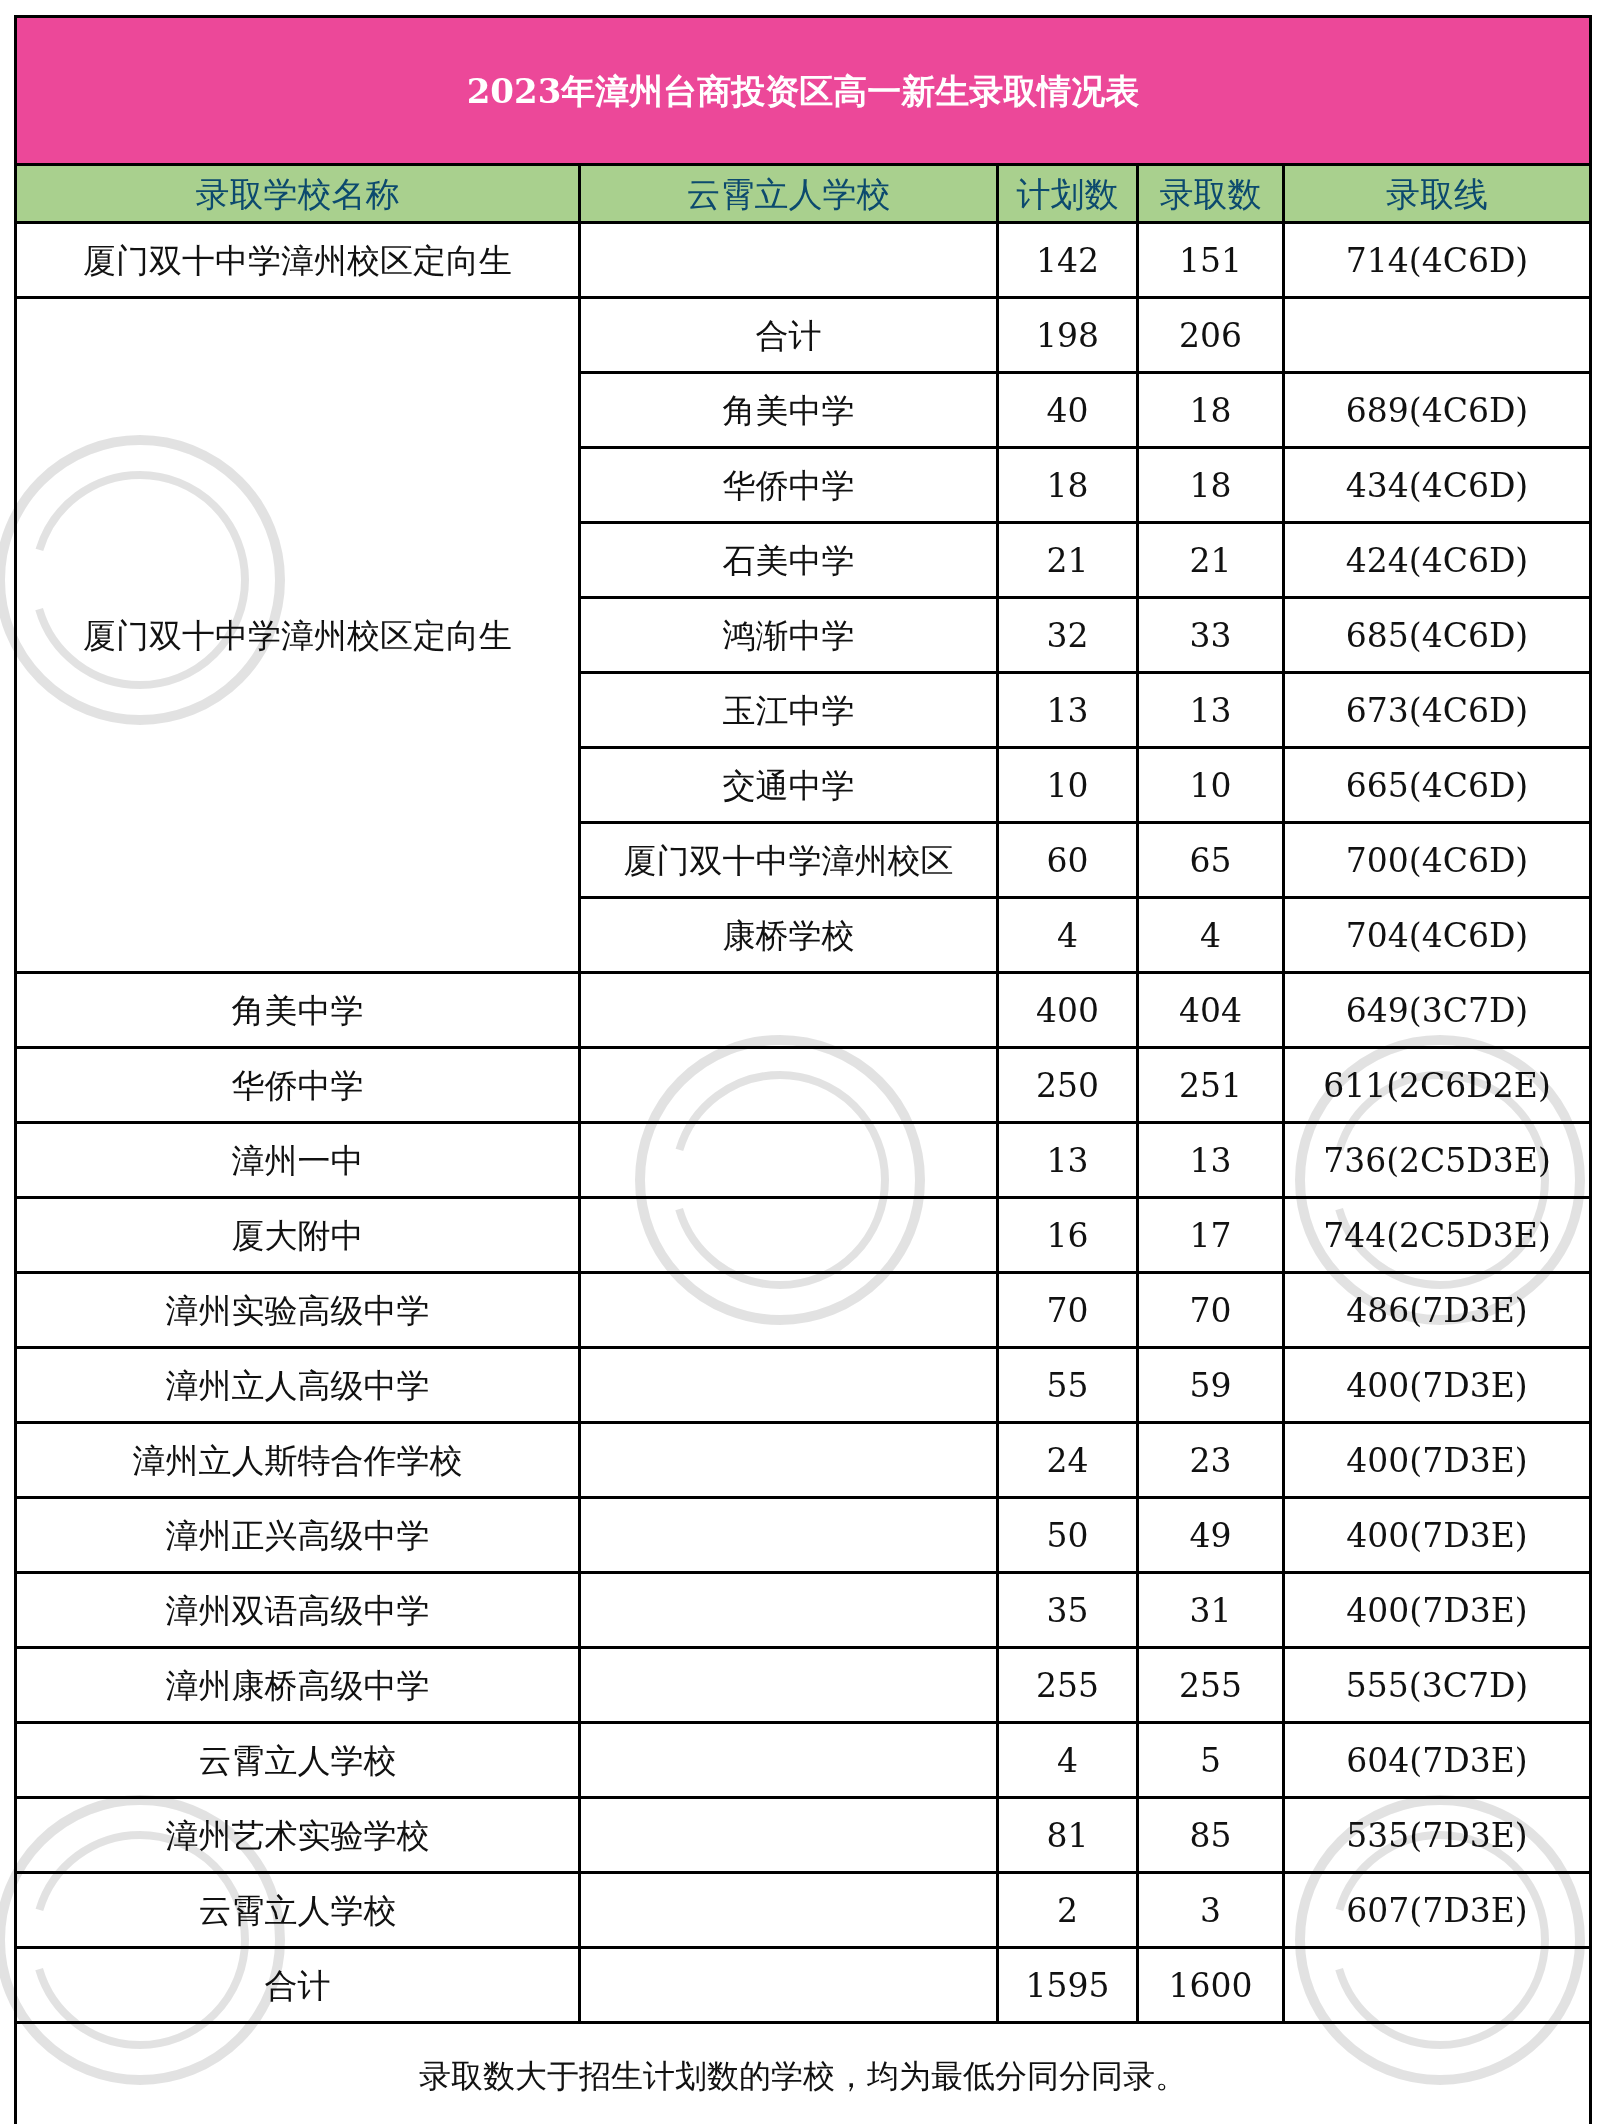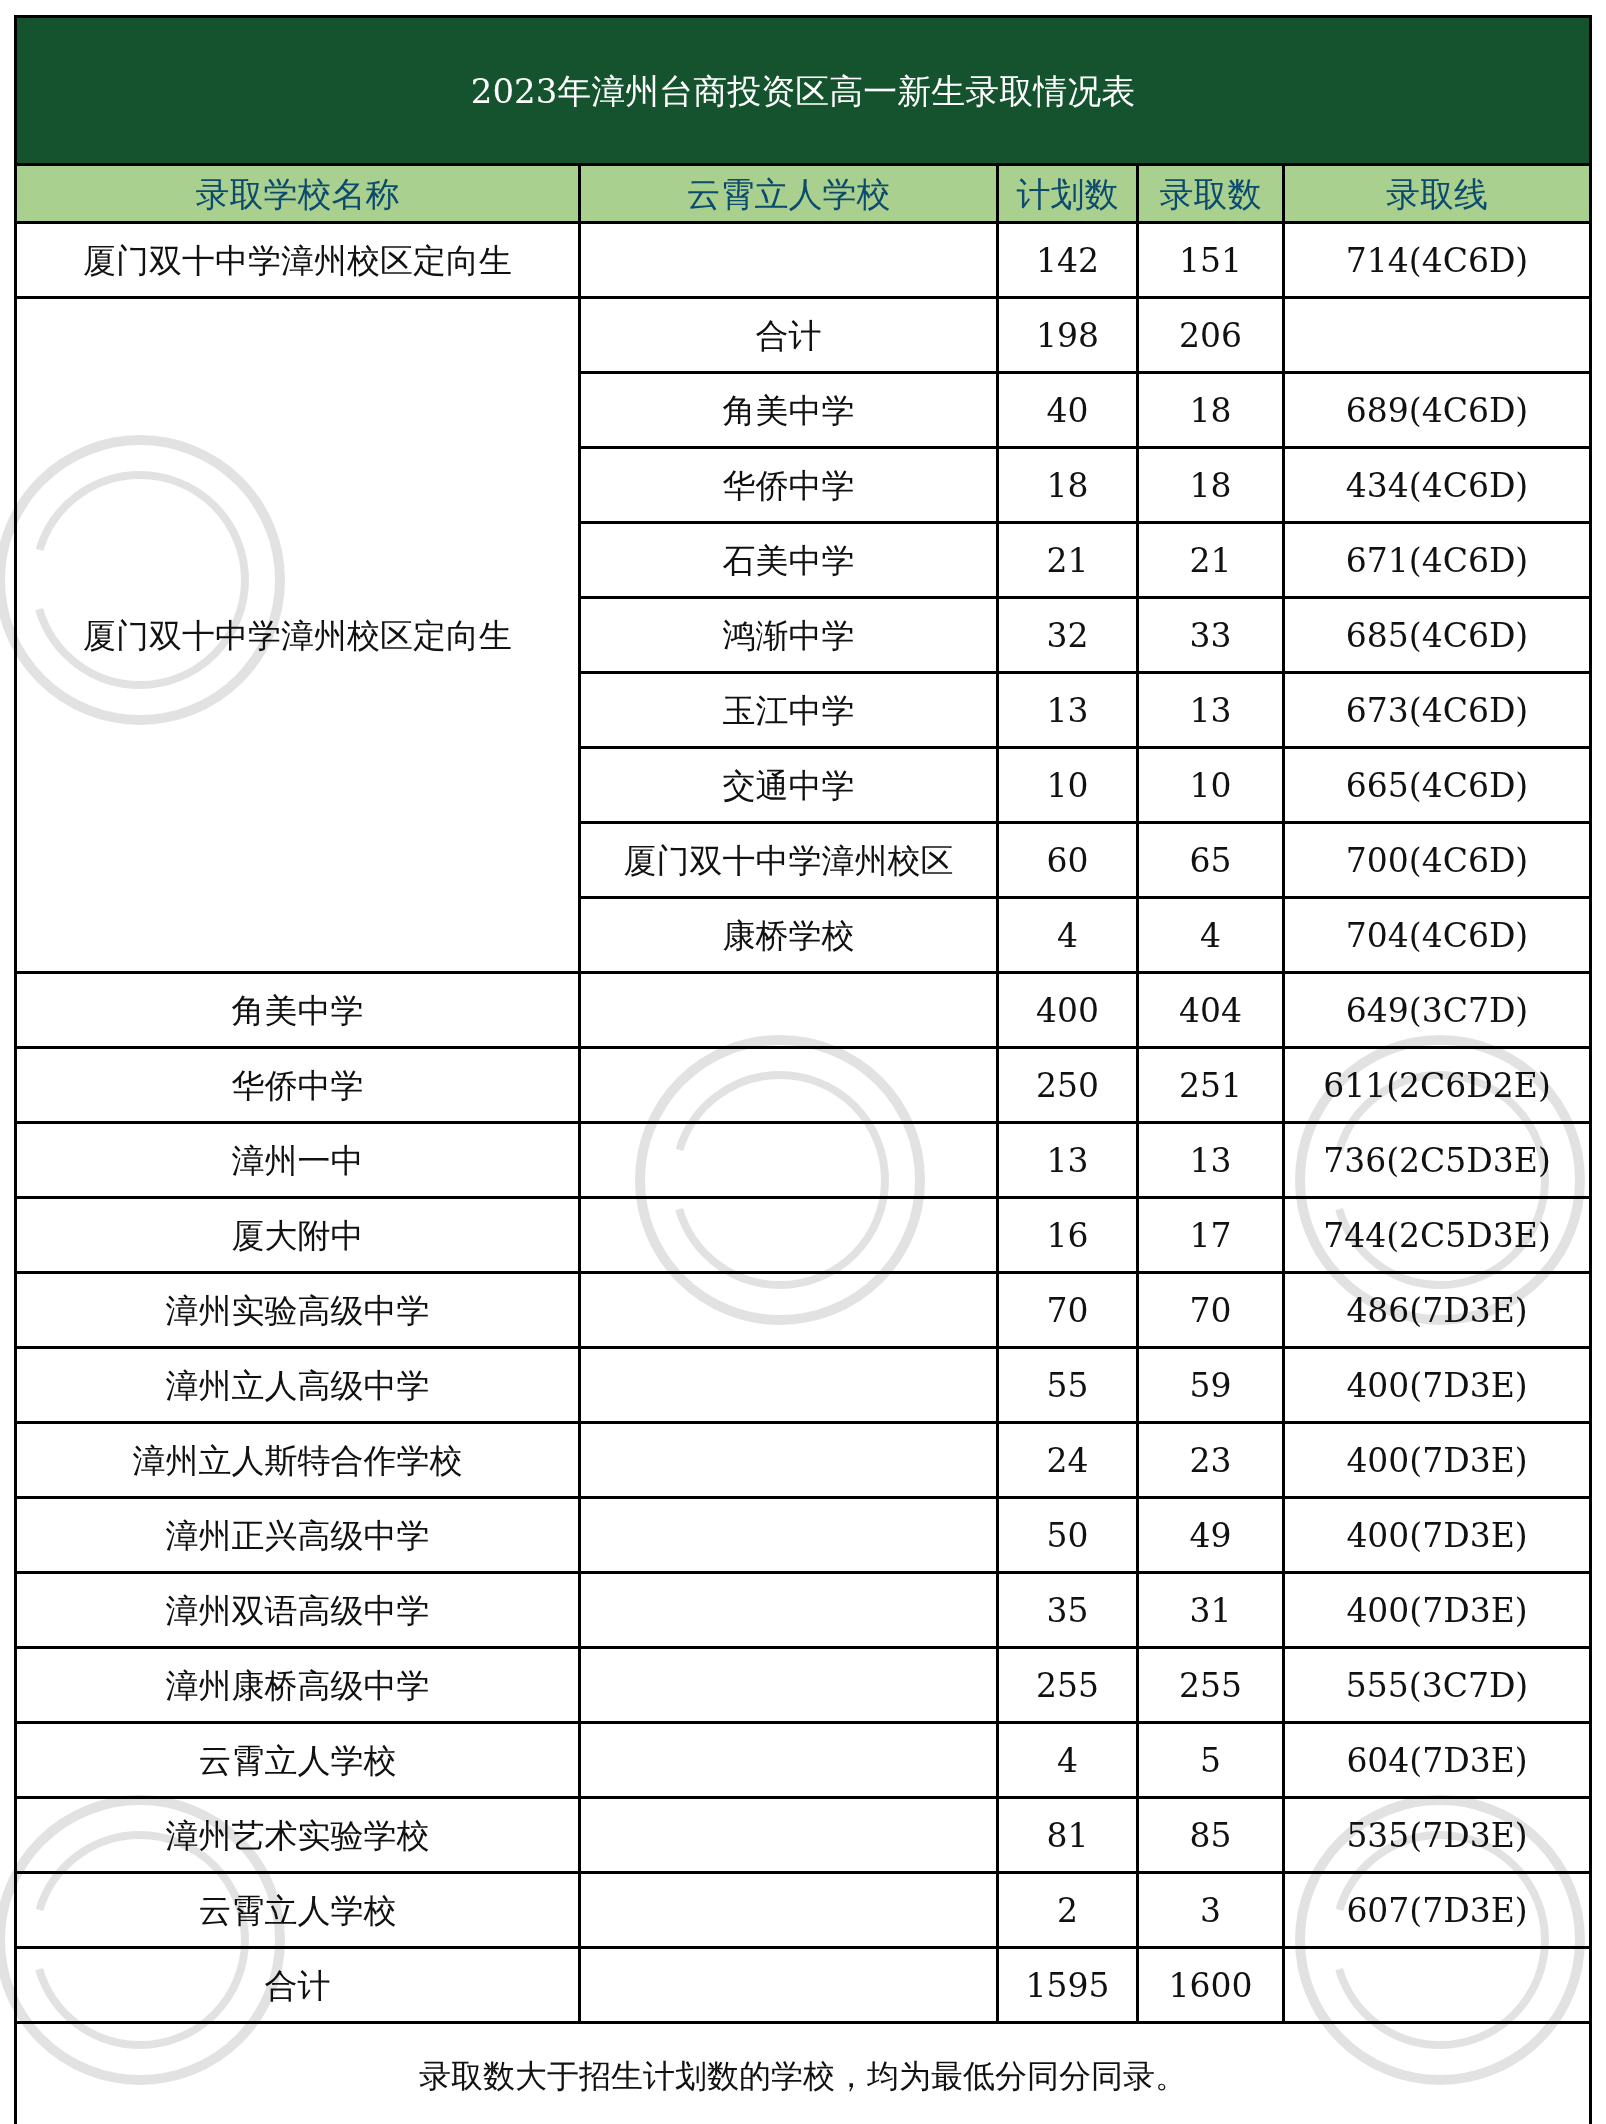--- a/index.html
+++ b/index.html
@@ -2,21 +2,21 @@
 <html><head>
 <meta charset="utf-8">
 <style>
   html, body { margin: 0; padding: 0; background: #ffffff; }
   body { width: 1606px; height: 2124px; position: relative; overflow: hidden;
          font-family: "DejaVu Serif", "Liberation Serif", serif; color: #111; }
   .sheet { position: absolute; left: 14px; top: 15px; width: 1575px; }
   table { border-collapse: collapse; width: 1575px; table-layout: fixed; }
   td, th { border: 3px solid #000; text-align: center; vertical-align: middle; padding: 0;
            font-weight: normal; font-size: 33px; line-height: 1; white-space: nowrap; overflow: hidden; }
-  .title-cell { background: #14532d; color: #fff; height: 145px; font-size: 34px; }
+  .title-cell { background: #ec4899; color: #fff; height: 145px; font-size: 34px; font-weight: bold; }
   .head th { background: #a9d08e; height: 55px; font-size: 34px; color: #0c4a6e; }
   tr.r td { height: 72px; }
   .num { font-family: "DejaVu Serif", "Liberation Serif", serif; }
   .footer td { height: 103px; font-size: 32px; }
   .wm { position: absolute; pointer-events: none; opacity: 0.11; }
 </style>
 </head>
 <body>
 
 <div class="sheet">
@@ -64,21 +64,21 @@
     <tr class="r">
       <td>华侨中学</td>
       <td class="num">18</td>
       <td class="num">18</td>
       <td class="num">434(4C6D)</td>
     </tr>
     <tr class="r">
       <td>石美中学</td>
       <td class="num">21</td>
       <td class="num">21</td>
-      <td class="num">671(4C6D)</td>
+      <td class="num">424(4C6D)</td>
     </tr>
     <tr class="r">
       <td>鸿渐中学</td>
       <td class="num">32</td>
       <td class="num">33</td>
       <td class="num">685(4C6D)</td>
     </tr>
     <tr class="r">
       <td>玉江中学</td>
       <td class="num">13</td>

